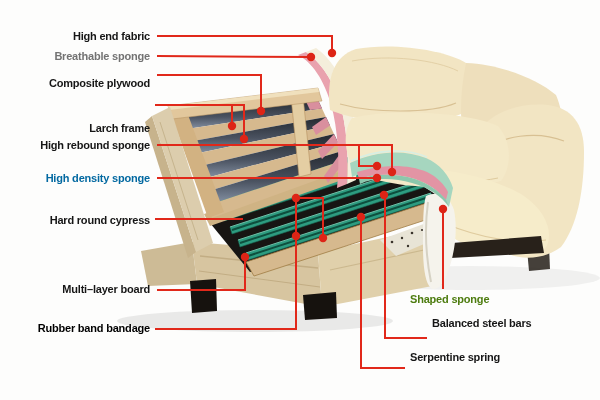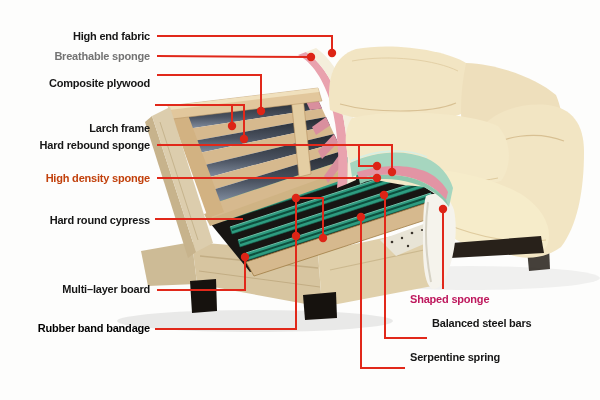--- a/index.html
+++ b/index.html
@@ -186,22 +186,22 @@
       <circle cx="384" cy="195" r="4.2" fill="#dd2416"></circle>
       <polyline points="405,368 361,368 361,217" fill="none" stroke="#e1281a" stroke-width="2"></polyline>
       <circle cx="361" cy="217" r="4.2" fill="#dd2416"></circle>
     </svg>
 
   <div id="label-layer">
       <div class="callout left" style="top: 37px; right: 450px; color: rgb(22, 22, 22);">High end fabric</div>
       <div class="callout left" style="top: 57px; right: 450px; color: #737373;">Breathable sponge</div>
       <div class="callout left" style="top: 84px; right: 450px; color: rgb(22, 22, 22);">Composite plywood</div>
       <div class="callout left" style="top: 105px; right: 450px; color: rgb(22, 22, 22); margin-top: 24px;">Larch frame</div>
-      <div class="callout left" style="top: 146px; right: 450px; color: rgb(22, 22, 22);">Hard rebound sponge</div>
-      <div class="callout left" style="top: 179px; right: 450px; color: #c2410c;">High density sponge</div>
+      <div class="callout left" style="top: 146px; right: 450px; color: rgb(22, 22, 22);">High rebound sponge</div>
+      <div class="callout left" style="top: 179px; right: 450px; color: #0369a1;">High density sponge</div>
       <div class="callout left" style="top: 221px; right: 450px; color: rgb(22, 22, 22);">Hard round cypress</div>
       <div class="callout left" style="top: 290px; right: 450px; color: rgb(22, 22, 22);">Multi–layer board</div>
       <div class="callout left" style="top: 329px; right: 450px; color: #000000;">Rubber band bandage</div>
-      <div class="callout right" style="top: 300px; left: 410px; color: #be185d; text-align: right;">Shaped sponge</div>
+      <div class="callout right" style="top: 300px; left: 410px; color: #4d7c0f; text-align: right;">Shaped sponge</div>
       <div class="callout right" style="top: 324px; left: 432px; color: rgb(22, 22, 22);">Balanced steel bars</div>
       <div class="callout right" style="top: 358px; left: 410px; color: rgb(22, 22, 22);">Serpentine spring</div>
     </div>
 </div>
 
 </body></html>

